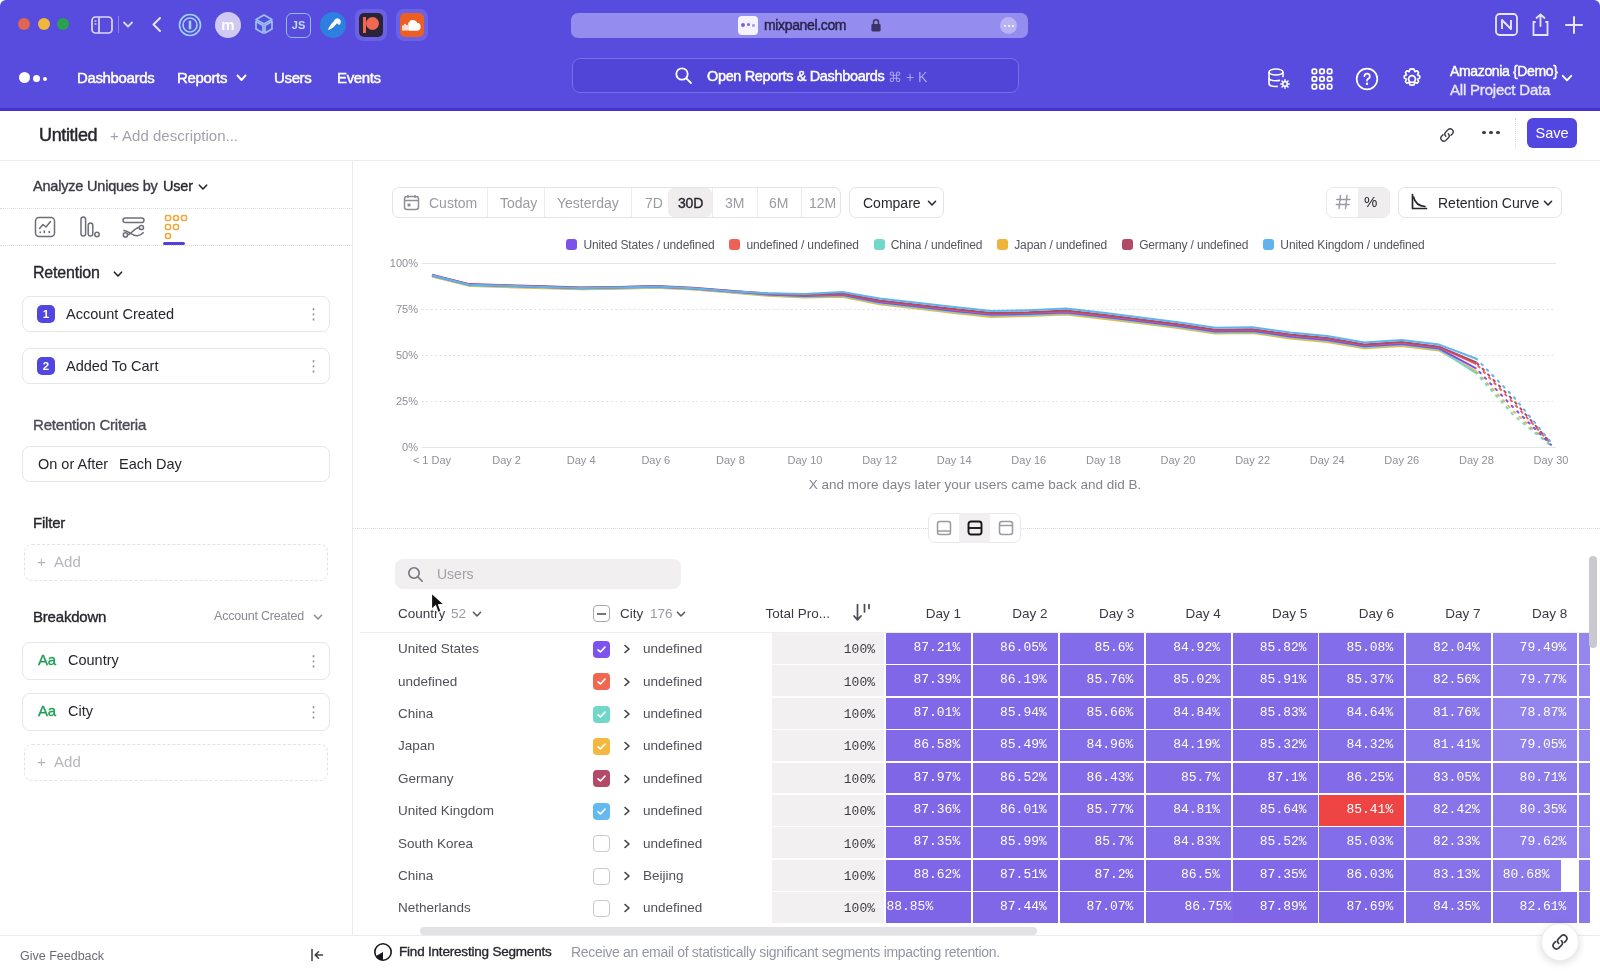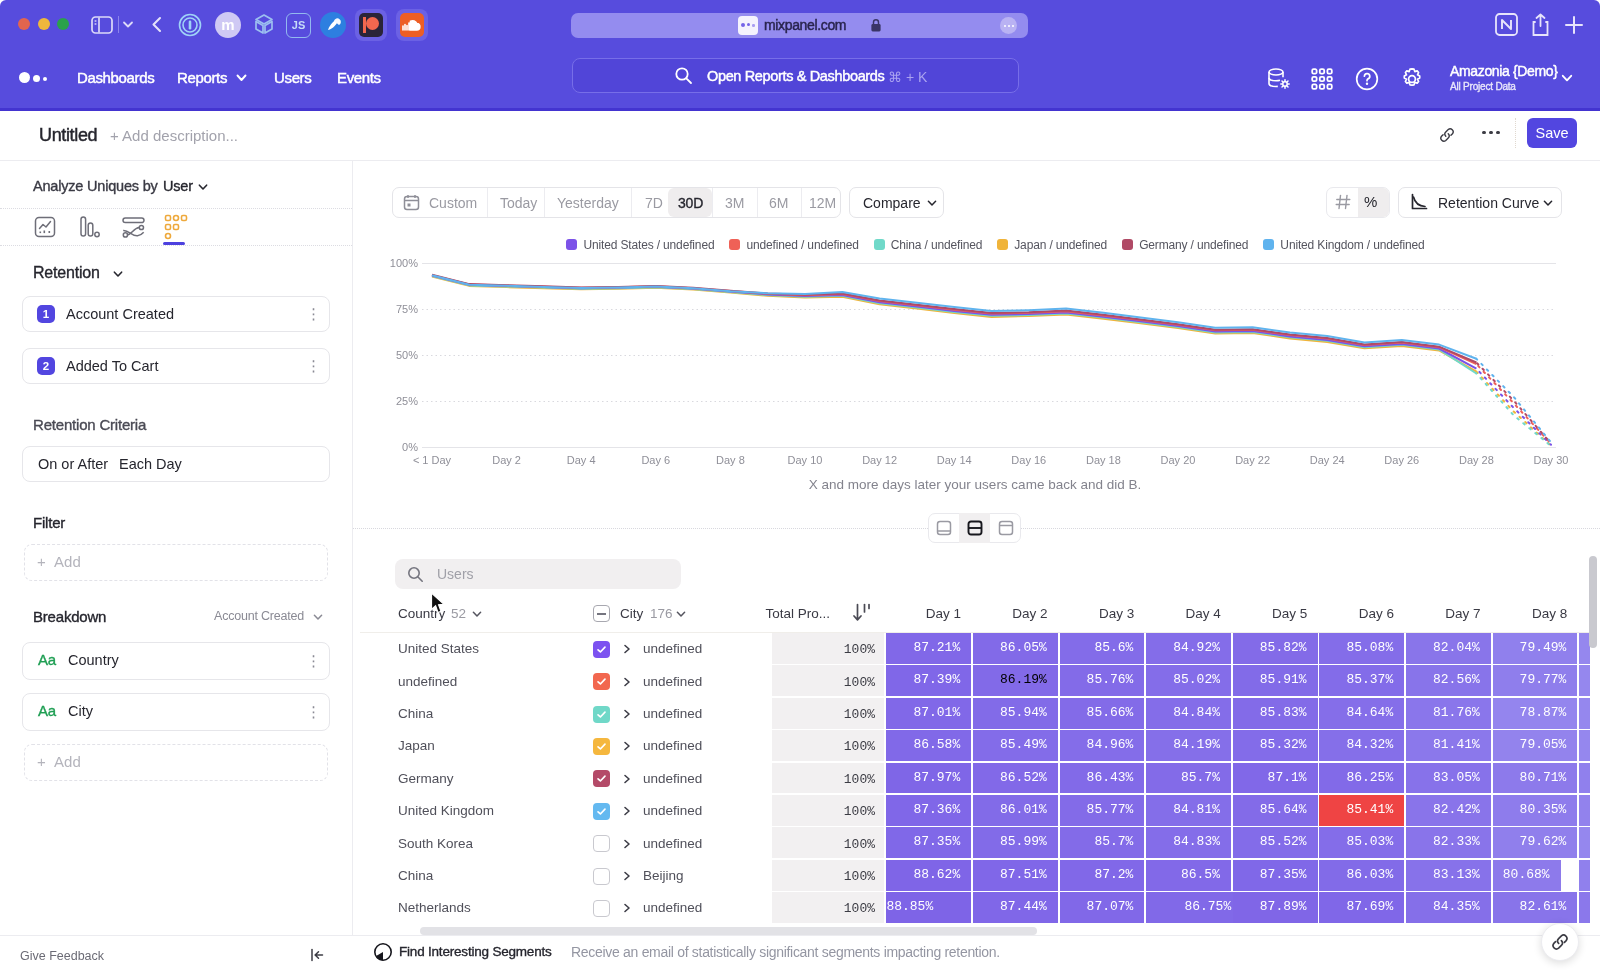--- a/index.html
+++ b/index.html
@@ -143,21 +143,21 @@
 <svg class="abs" style="left:1355px;top:67px" width="24" height="24" viewBox="0 0 24 24">
  <circle cx="12" cy="12" r="10.3" fill="none" stroke="#fff" stroke-width="1.7"></circle>
  <path d="M9.4 9.2 a2.7 2.7 0 1 1 3.6 2.7 c-.8.35-1 .9-1 1.8" fill="none" stroke="#fff" stroke-width="1.7" stroke-linecap="round"></path>
  <circle cx="12" cy="16.7" r="1.2" fill="#fff"></circle>
 </svg>
 <svg class="abs" style="left:1400px;top:67px" width="24" height="24" viewBox="0 0 24 24">
  <path fill="none" stroke="#fff" stroke-width="1.7" stroke-linejoin="round" d="M12 1.8 l2 0.4 l0.8 2.4 l2.4 -0.7 l1.4 1.6 l-1.1 2.3 l2.2 1.2 l0 2 l-2.2 1.2 l1.1 2.3 l-1.4 1.6 l-2.4 -0.7 l-0.8 2.4 l-2 0.4 l-2 -0.4 l-0.8 -2.4 l-2.4 0.7 l-1.4 -1.6 l1.1 -2.3 l-2.2 -1.2 l0 -2 l2.2 -1.2 l-1.1 -2.3 l1.4 -1.6 l2.4 0.7 l0.8 -2.4 Z"></path>
  <circle cx="12" cy="12" r="3.4" fill="none" stroke="#fff" stroke-width="1.7"></circle>
 </svg>
 <div class="abs sb" style="left:1450px;top:63px;font-size:14px;color:#fff">Amazonia {Demo}</div>
-<div class="abs sb2" style="left:1450px;top:81px;font-size:10px;color:#e9e6fb">All Project Data</div>
+<div class="abs sb2" style="left:1450px;top:81px;font-size:15px;color:#e9e6fb">All Project Data</div>
 <svg class="abs" style="left:1561px;top:74px" width="12" height="9" viewBox="0 0 12 9">
  <path d="M1.8 1.8 L6 6.3 L10.2 1.8" stroke="#fff" stroke-width="1.9" fill="none" stroke-linecap="round" stroke-linejoin="round"></path>
 </svg>
 
 <div class="abs sb" style="left:39px;top:125px;font-size:18px;color:#26262e">Untitled</div>
 <div class="abs" style="left:110px;top:127px;font-size:15px;color:#a2a2ac">+ Add description...</div>
 <svg class="abs" style="left:1439px;top:127px" width="16" height="16" viewBox="0 0 17 17">
  <g fill="none" stroke="#3c3c44" stroke-width="1.5" stroke-linecap="round">
   <path d="M7.2 9.8 a3.2 3.2 0 0 1 0 -4.5 l2.6 -2.6 a3.2 3.2 0 0 1 4.5 4.5 l-1.6 1.6"></path>
   <path d="M9.8 7.2 a3.2 3.2 0 0 1 0 4.5 l-2.6 2.6 a3.2 3.2 0 0 1 -4.5 -4.5 l1.6 -1.6"></path>
@@ -445,21 +445,21 @@
       <path d="M2.2 6.3 L4.8 8.7 L9.8 3.4" stroke="#fff" stroke-width="1.8" fill="none" stroke-linecap="round" stroke-linejoin="round"></path>
     </svg>
   </div>
 <svg width="10" height="10" style="position:absolute;left:622px;top:676.6px" viewBox="0 0 10 10">
     <path d="M3 1.5 L7 5 L3 8.5" stroke="#3c3c46" stroke-width="1.6" fill="none" stroke-linecap="round" stroke-linejoin="round"></path>
   </svg>
 <div style="position:absolute;left:643px;top:673.6px;font-size:13.5px;color:#50505a">undefined</div>
 <div style="position:absolute;left:772px;top:665.4px;width:112px;height:30.9px;background:#f2f0f1"></div>
 <div style="position:absolute;left:772px;top:674.6px;width:103px;text-align:right;font-family:'Liberation Mono',monospace;font-size:13px;color:#3c3c44">100%</div>
 <div style="position:absolute;left:886.4px;top:665.4px;width:84.8px;height:30.9px;background:rgb(128,103,232);color:#fff;font-family:'Liberation Mono',monospace;font-size:13px;line-height:30.9px;text-align:right;padding-right:11px;box-sizing:border-box">87.39%</div>
-<div style="position:absolute;left:973.0px;top:665.4px;width:84.8px;height:30.9px;background:rgb(130,106,232);color:#000000;font-family:'Liberation Mono',monospace;font-size:13px;line-height:30.9px;text-align:right;padding-right:11px;box-sizing:border-box">86.19%</div>
+<div style="position:absolute;left:973.0px;top:665.4px;width:84.8px;height:30.9px;background:rgb(130,106,232);color:#ffffff;font-family:'Liberation Mono',monospace;font-size:13px;line-height:30.9px;text-align:right;padding-right:11px;box-sizing:border-box">86.19%</div>
 <div style="position:absolute;left:1059.6px;top:665.4px;width:84.8px;height:30.9px;background:rgb(131,107,232);color:#fff;font-family:'Liberation Mono',monospace;font-size:13px;line-height:30.9px;text-align:right;padding-right:11px;box-sizing:border-box">85.76%</div>
 <div style="position:absolute;left:1146.2px;top:665.4px;width:84.8px;height:30.9px;background:rgb(132,109,233);color:#fff;font-family:'Liberation Mono',monospace;font-size:13px;line-height:30.9px;text-align:right;padding-right:11px;box-sizing:border-box">85.02%</div>
 <div style="position:absolute;left:1232.8px;top:665.4px;width:84.8px;height:30.9px;background:rgb(130,107,232);color:#fff;font-family:'Liberation Mono',monospace;font-size:13px;line-height:30.9px;text-align:right;padding-right:11px;box-sizing:border-box">85.91%</div>
 <div style="position:absolute;left:1319.4px;top:665.4px;width:84.8px;height:30.9px;background:rgb(131,108,233);color:#fff;font-family:'Liberation Mono',monospace;font-size:13px;line-height:30.9px;text-align:right;padding-right:11px;box-sizing:border-box">85.37%</div>
 <div style="position:absolute;left:1406.0px;top:665.4px;width:84.8px;height:30.9px;background:rgb(136,116,234);color:#fff;font-family:'Liberation Mono',monospace;font-size:13px;line-height:30.9px;text-align:right;padding-right:11px;box-sizing:border-box">82.56%</div>
 <div style="position:absolute;left:1492.6px;top:665.4px;width:84.8px;height:30.9px;background:rgb(143,126,236);color:#fff;font-family:'Liberation Mono',monospace;font-size:13px;line-height:30.9px;text-align:right;padding-right:11px;box-sizing:border-box">79.77%</div>
 <div style="position:absolute;left:1579.2px;top:665.4px;width:10.8px;height:30.9px;background:rgb(149,135,238)"></div>
 <div style="position:absolute;left:398px;top:706.0px;font-size:13.5px;color:#50505a">China</div>
 <div style="position:absolute;left:593px;top:705.5px;width:17px;height:17px;background:#70d8c8;border-radius:4px">
     <svg width="11" height="11" viewBox="0 0 12 12" style="position:absolute;left:3px;top:3px">

